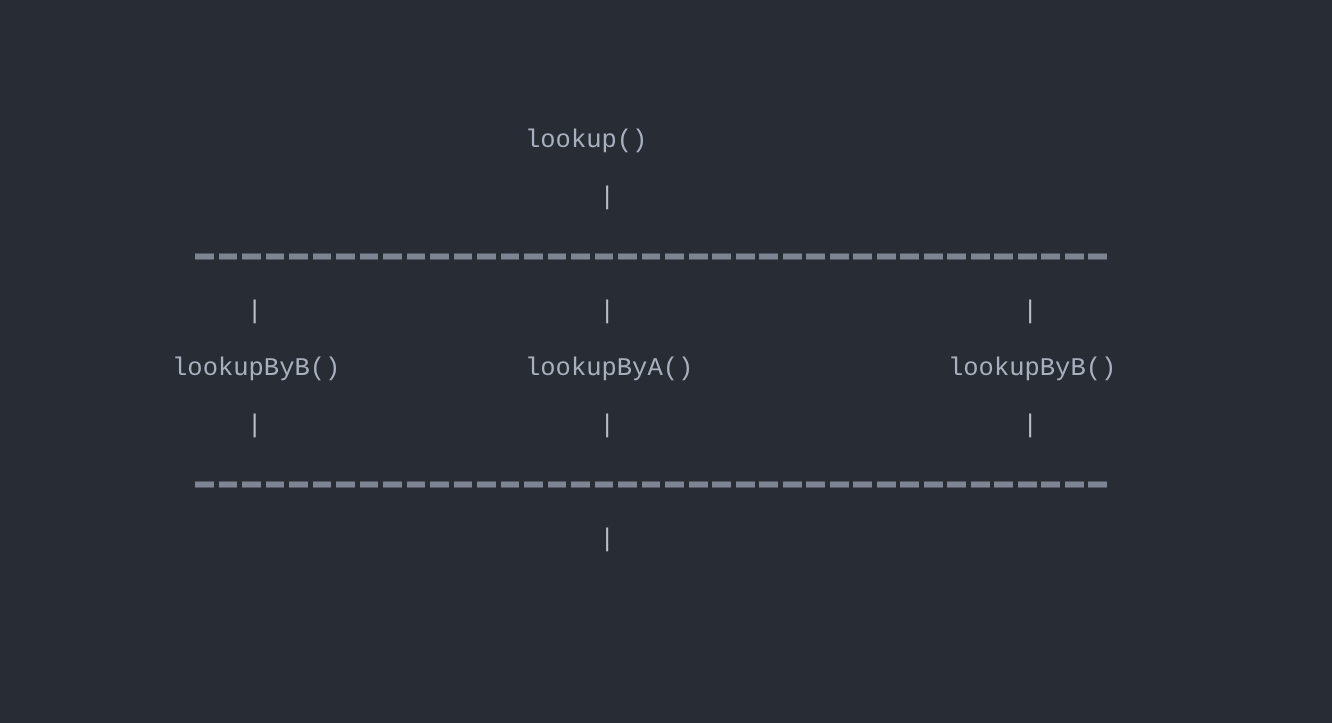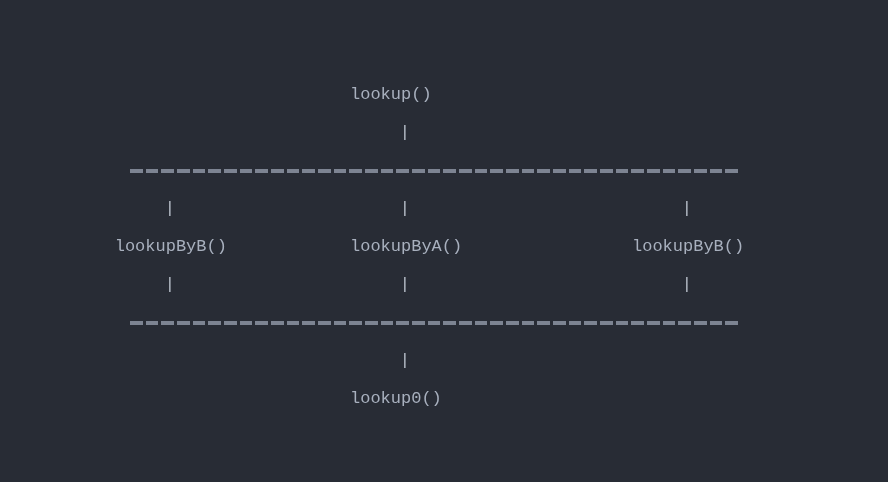--- a/index.html
+++ b/index.html
@@ -63,15 +63,14 @@
   <span class="node" style="left:632px; top:228px">lookupByB()</span>
 
   <span class="pipe" style="left:162px; top:266px">|</span>
   <span class="pipe" style="left:397px; top:266px">|</span>
   <span class="pipe" style="left:679px; top:266px">|</span>
 
   <div class="dashline" style="left:130px; top:321px"></div>
 
   <span class="pipe" style="left:397px; top:342px">|</span>
 
-  <span class="node" style="left:350px; top:380px">lookup0()</span>
 
 </div>
 
 </body></html>

